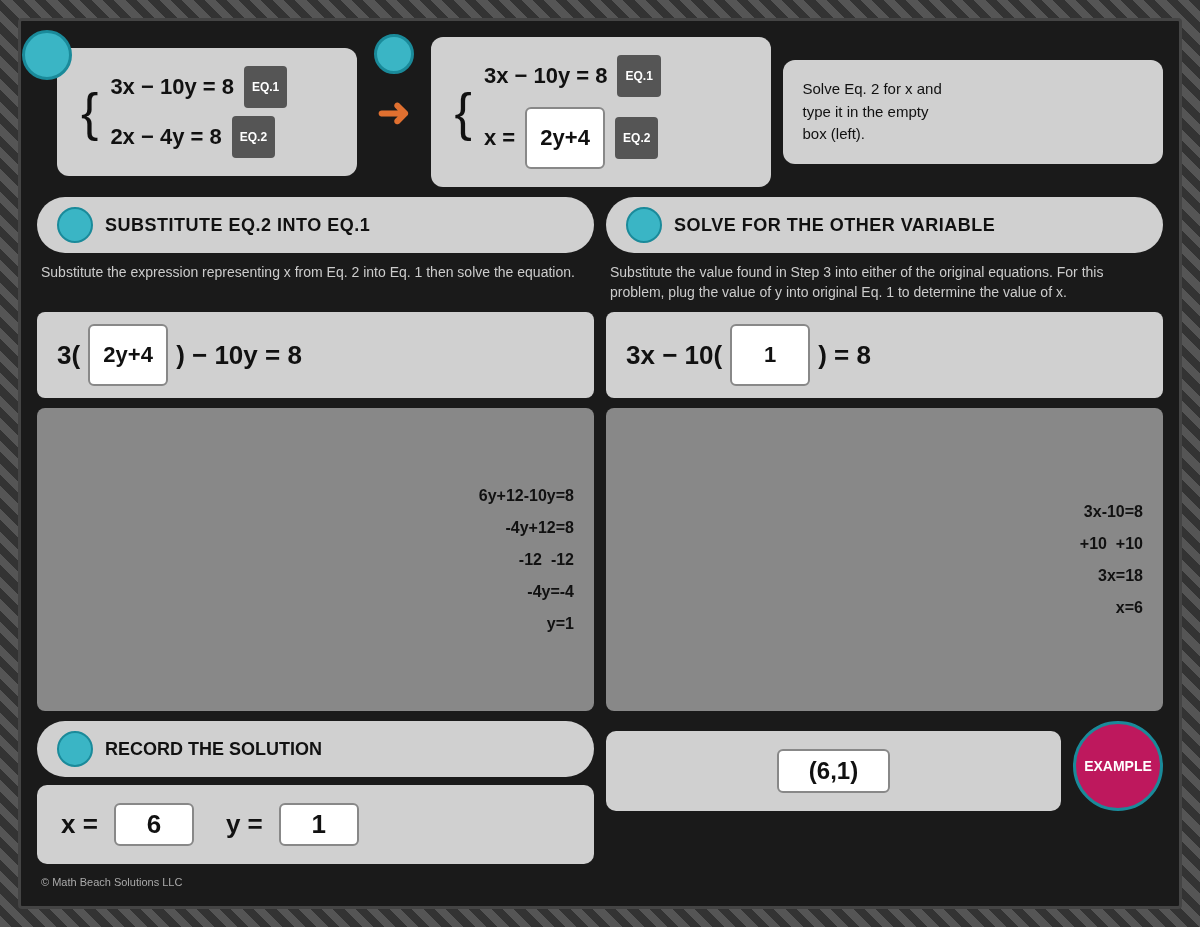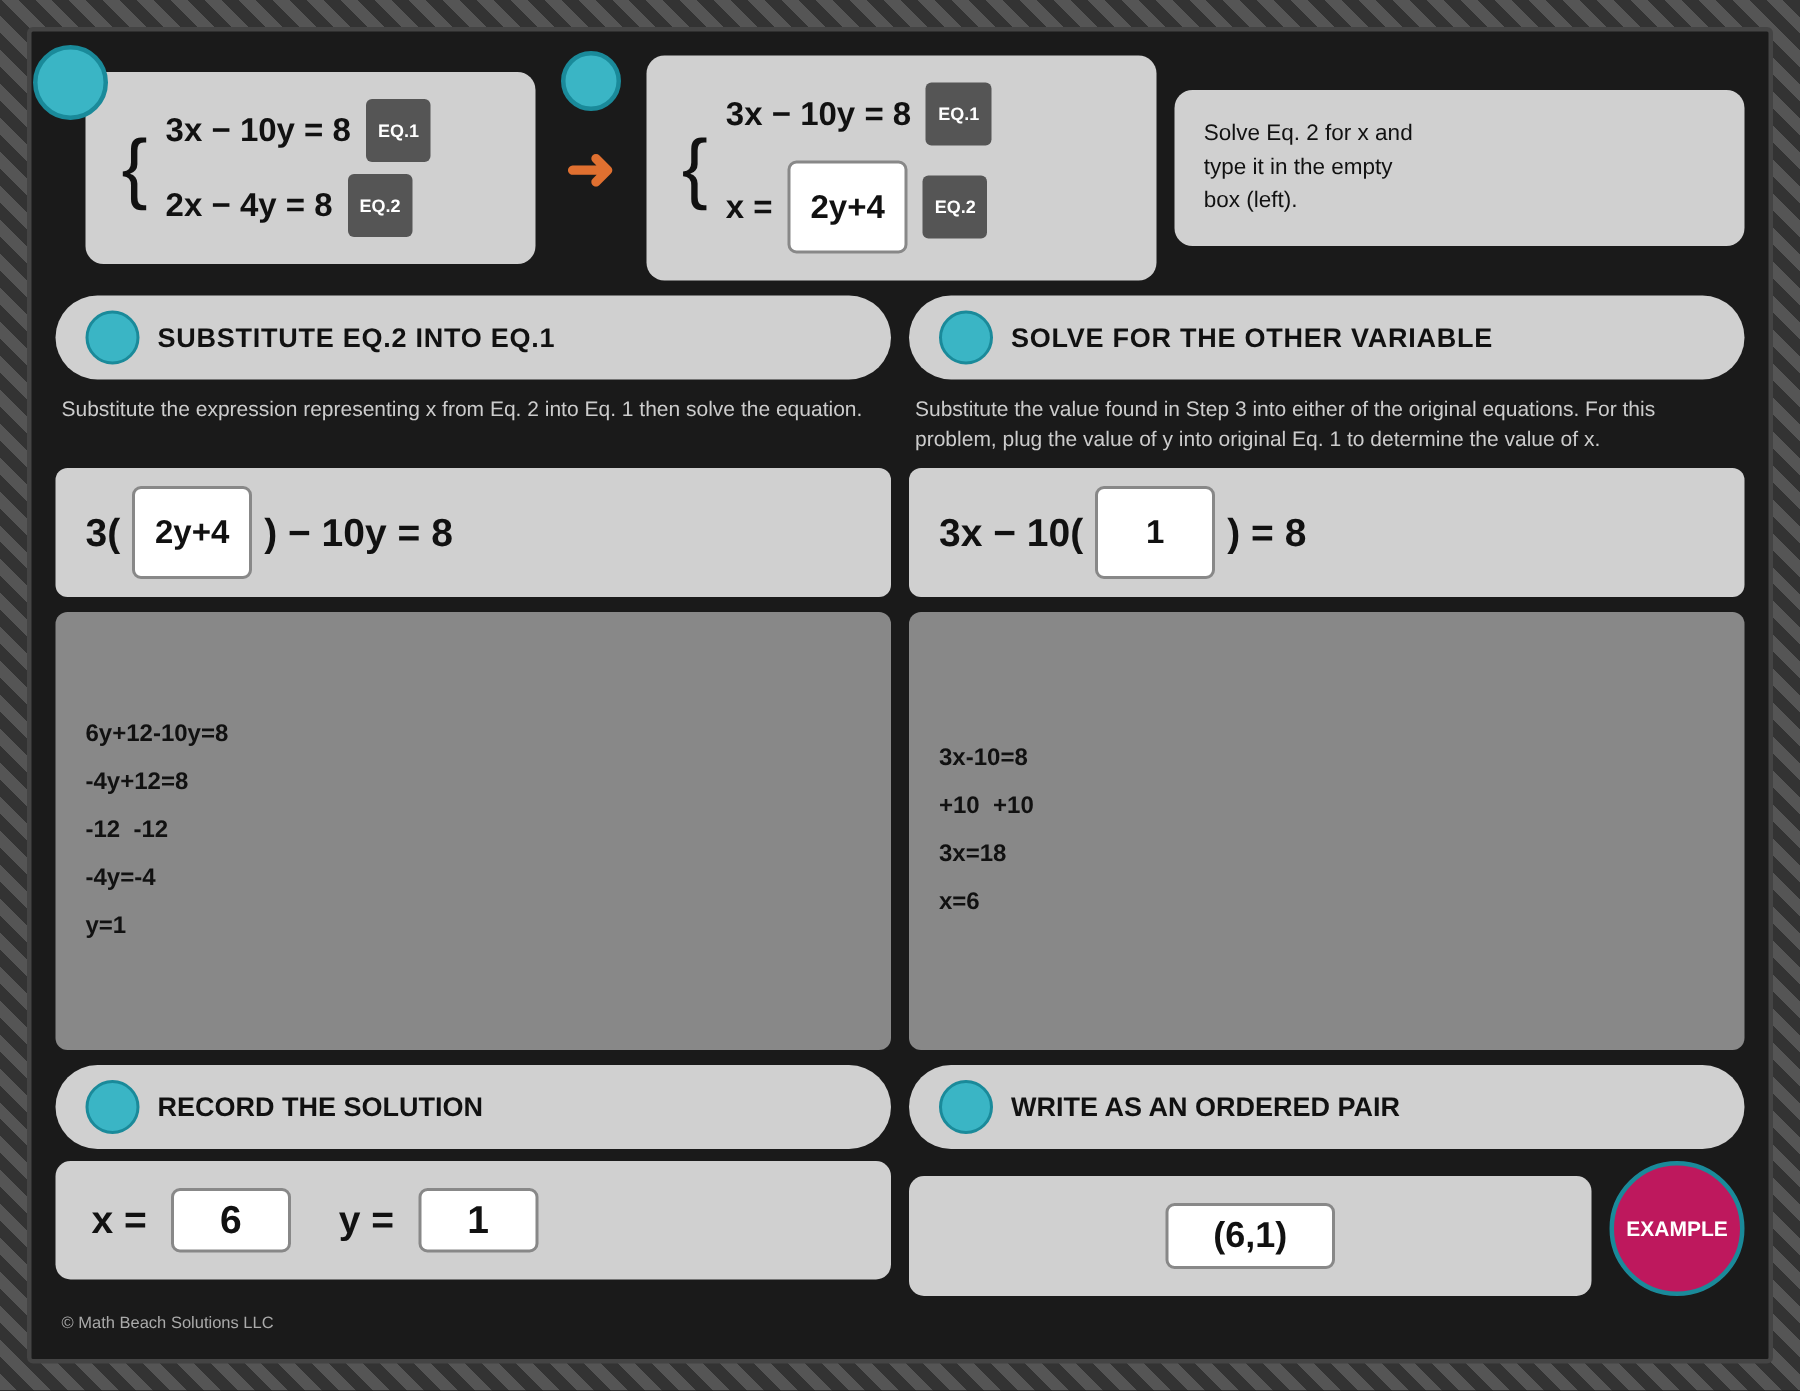--- a/index.html
+++ b/index.html
@@ -184,21 +184,21 @@
       color: #111;
     }
 
     .work-steps-box {
       background: #888;
       border-radius: 8px;
       padding: 20px;
       flex: 1;
       display: flex;
       flex-direction: column;
-      align-items: flex-start;
+      align-items: flex-end;
       justify-content: center;
       font-size: 16px;
       color: #111;
       font-weight: bold;
       line-height: 2;
       text-align: center;
     }
 
     
     .bottom-section {
@@ -431,24 +431,20 @@
         </div>
         <div class="solution-display">
           <span>x =</span>
           <span class="sol-input">6</span>
           <span style="margin-left:16px;">y =</span>
           <span class="sol-input">1</span>
         </div>
       </div>
 
       <div style="flex:1;display:flex;flex-direction:column;gap:8px;">
-        <div class="record-header">
-          <div class="step-circle"></div>
-          <span>WRITE AS AN ORDERED PAIR</span>
-        </div>
         <div style="display:flex;align-items:flex-end;gap:12px;">
           <div class="ordered-pair-box" style="flex:1;">
             <span class="pair-inner">(6,1)</span>
           </div>
           <div class="example-circle">
             <span>EXAMPLE</span>
           </div>
         </div>
       </div>
     </div>

